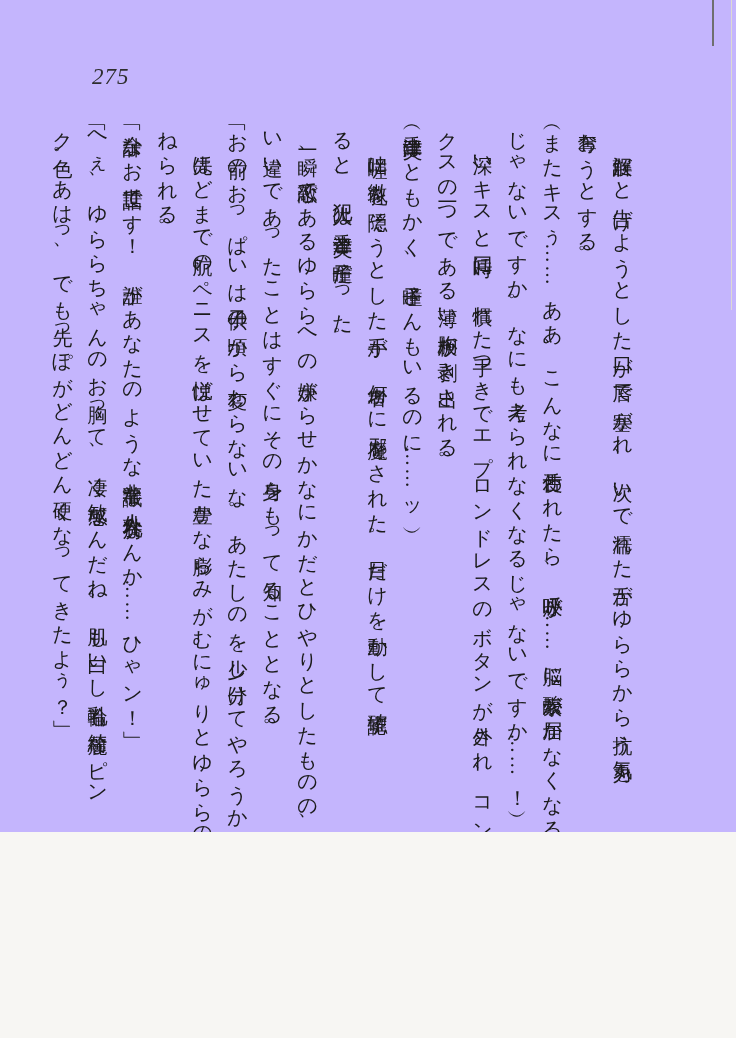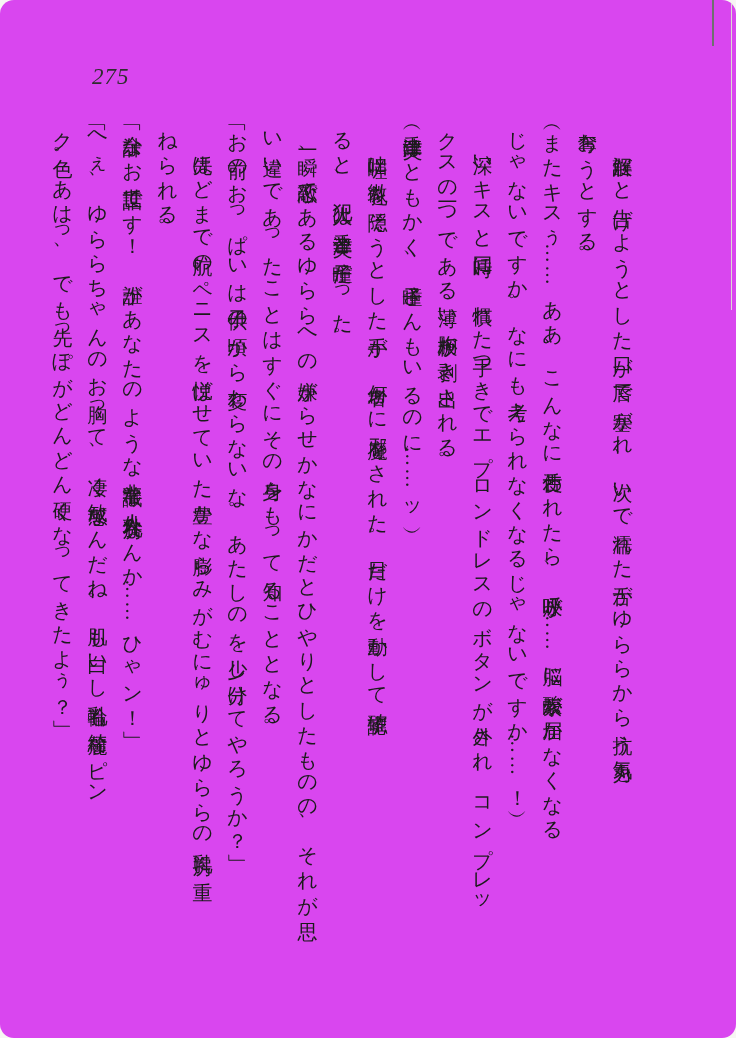--- a/index.html
+++ b/index.html
@@ -8,24 +8,23 @@
   }
   body {
     width: 736px;
     height: 1038px;
     background: #f7f6f3;
     overflow: hidden;
   }
   .page {
     position: relative;
     width: 736px;
-    height: 1038px;
-    background: #d946ef;
+    height: 832px;
+    background: #c4b5fd;
     overflow: hidden;
-    border-radius: 14px;
   }
   .page-number {
     position: absolute;
     top: 64px;
     left: 92px;
     font-family: "Liberation Serif", "DejaVu Serif", serif;
     font-style: italic;
     font-size: 23px;
     letter-spacing: 1px;
     color: #2e2e2e;

